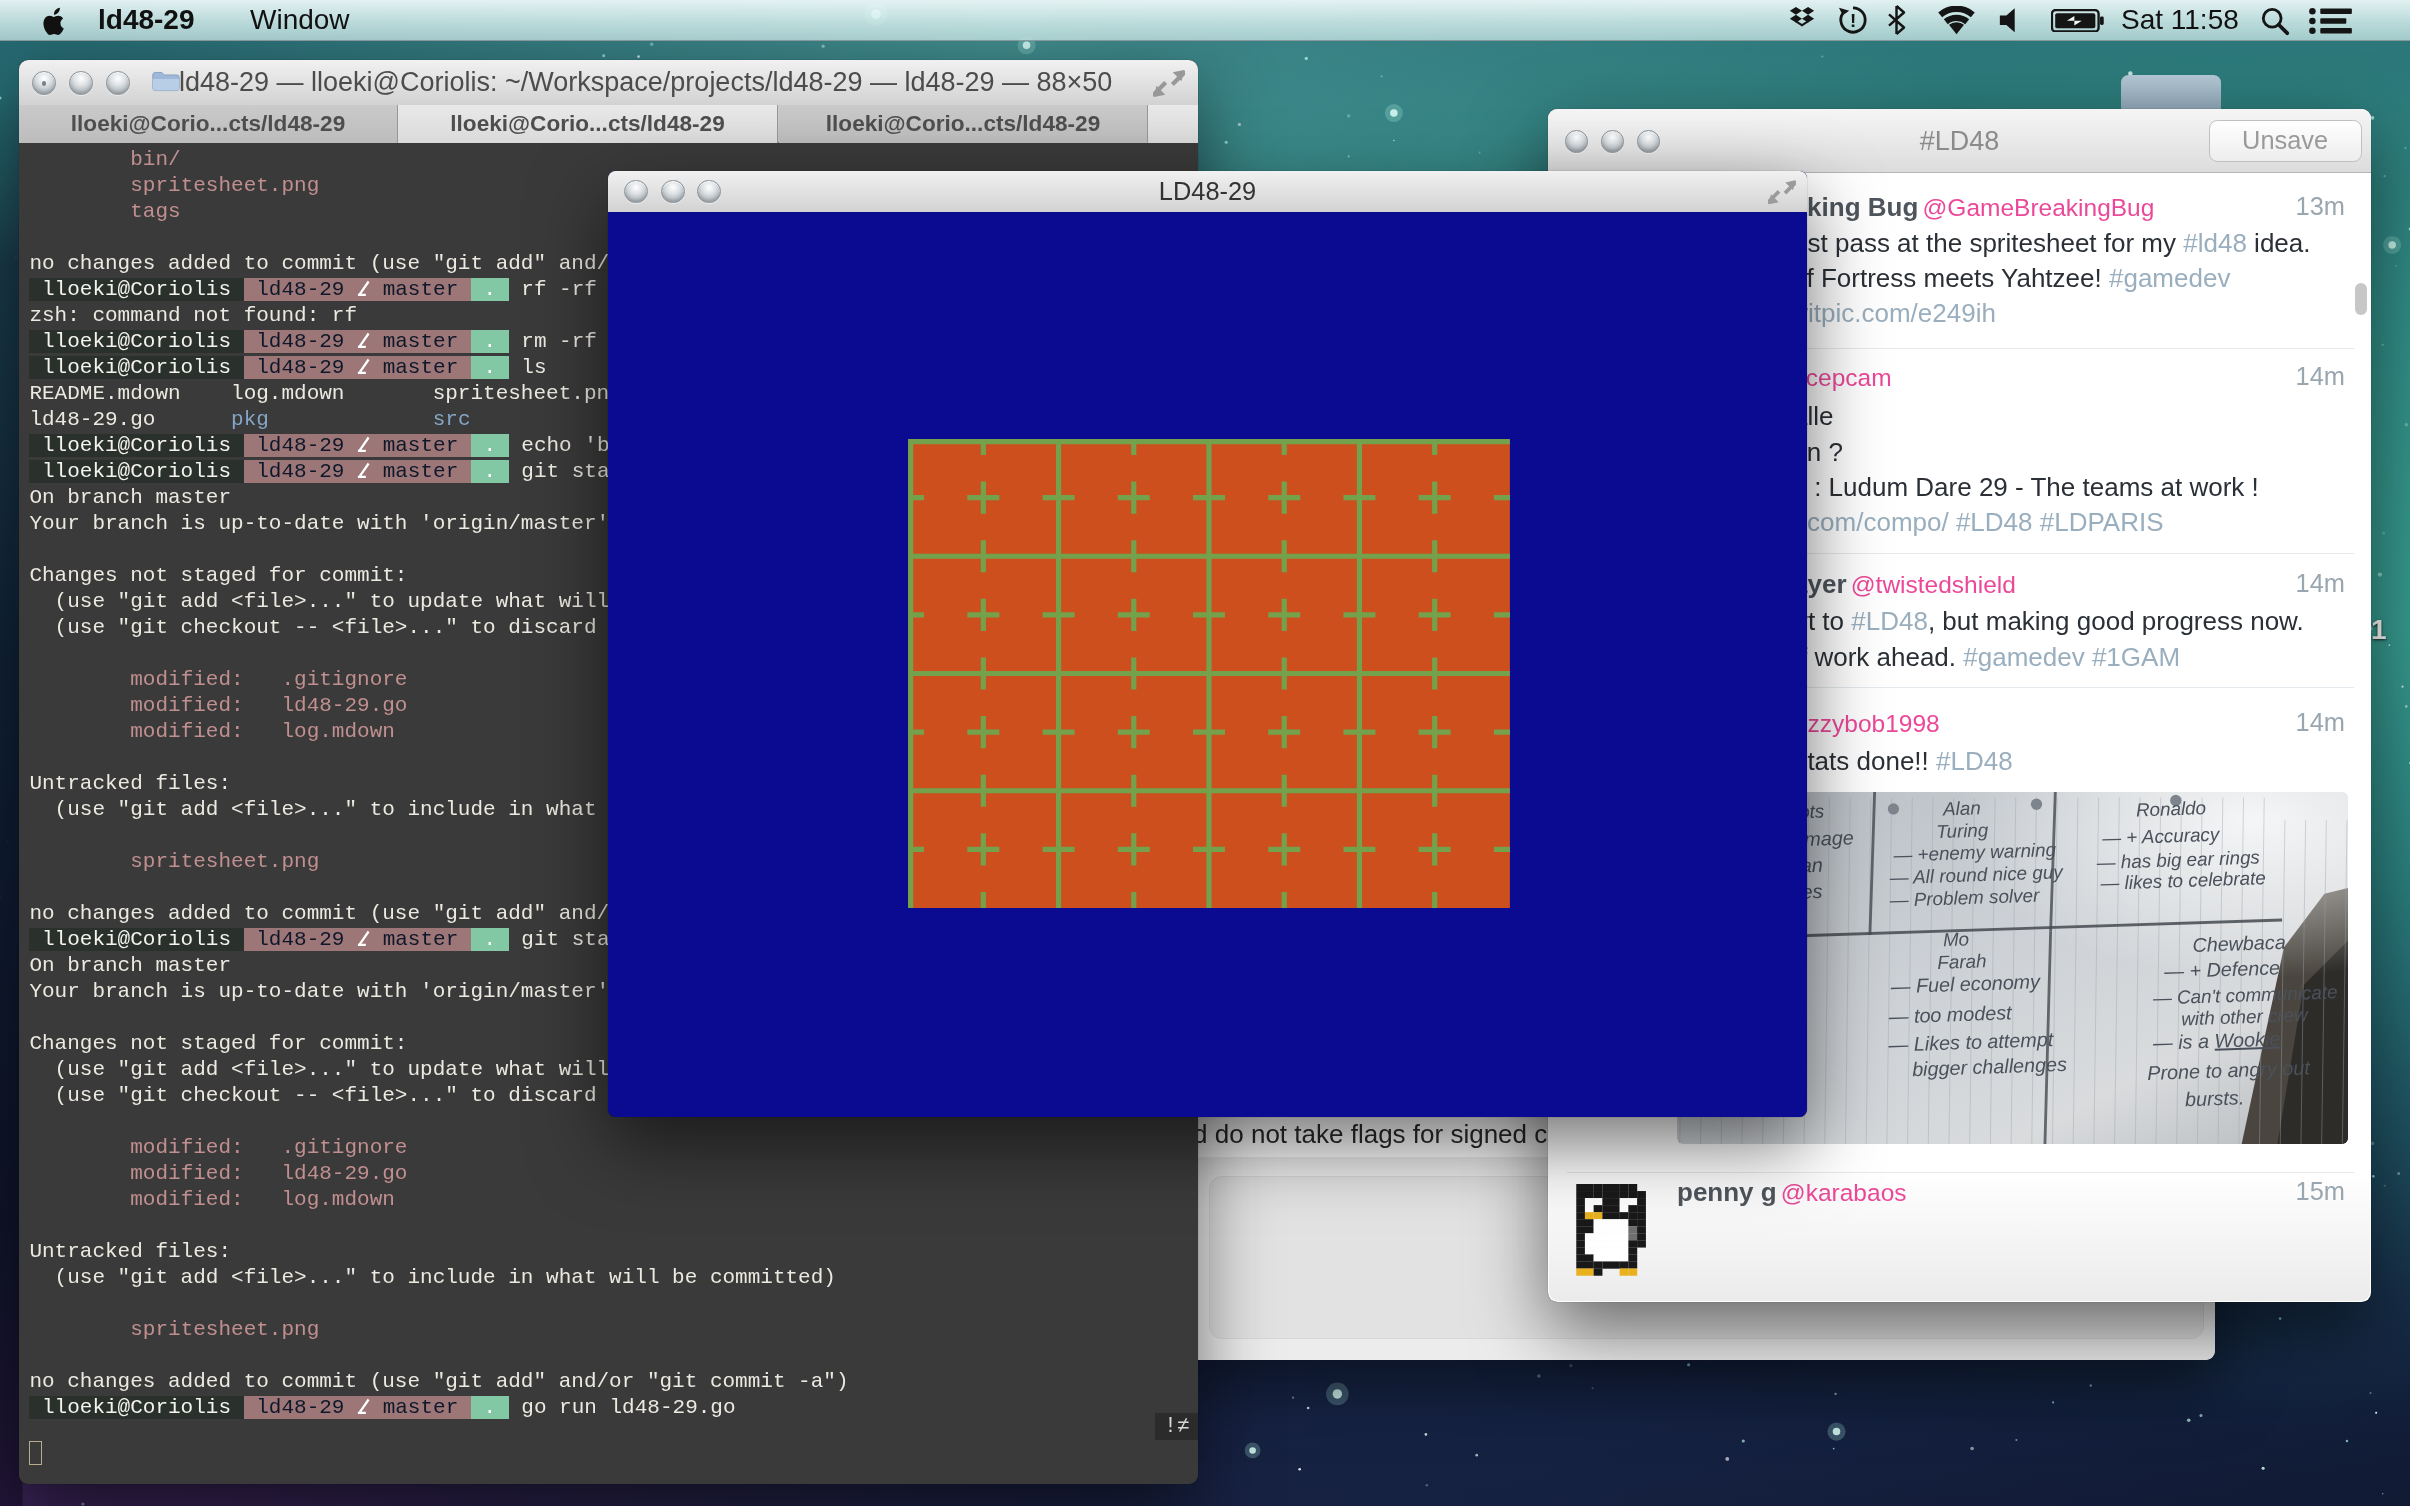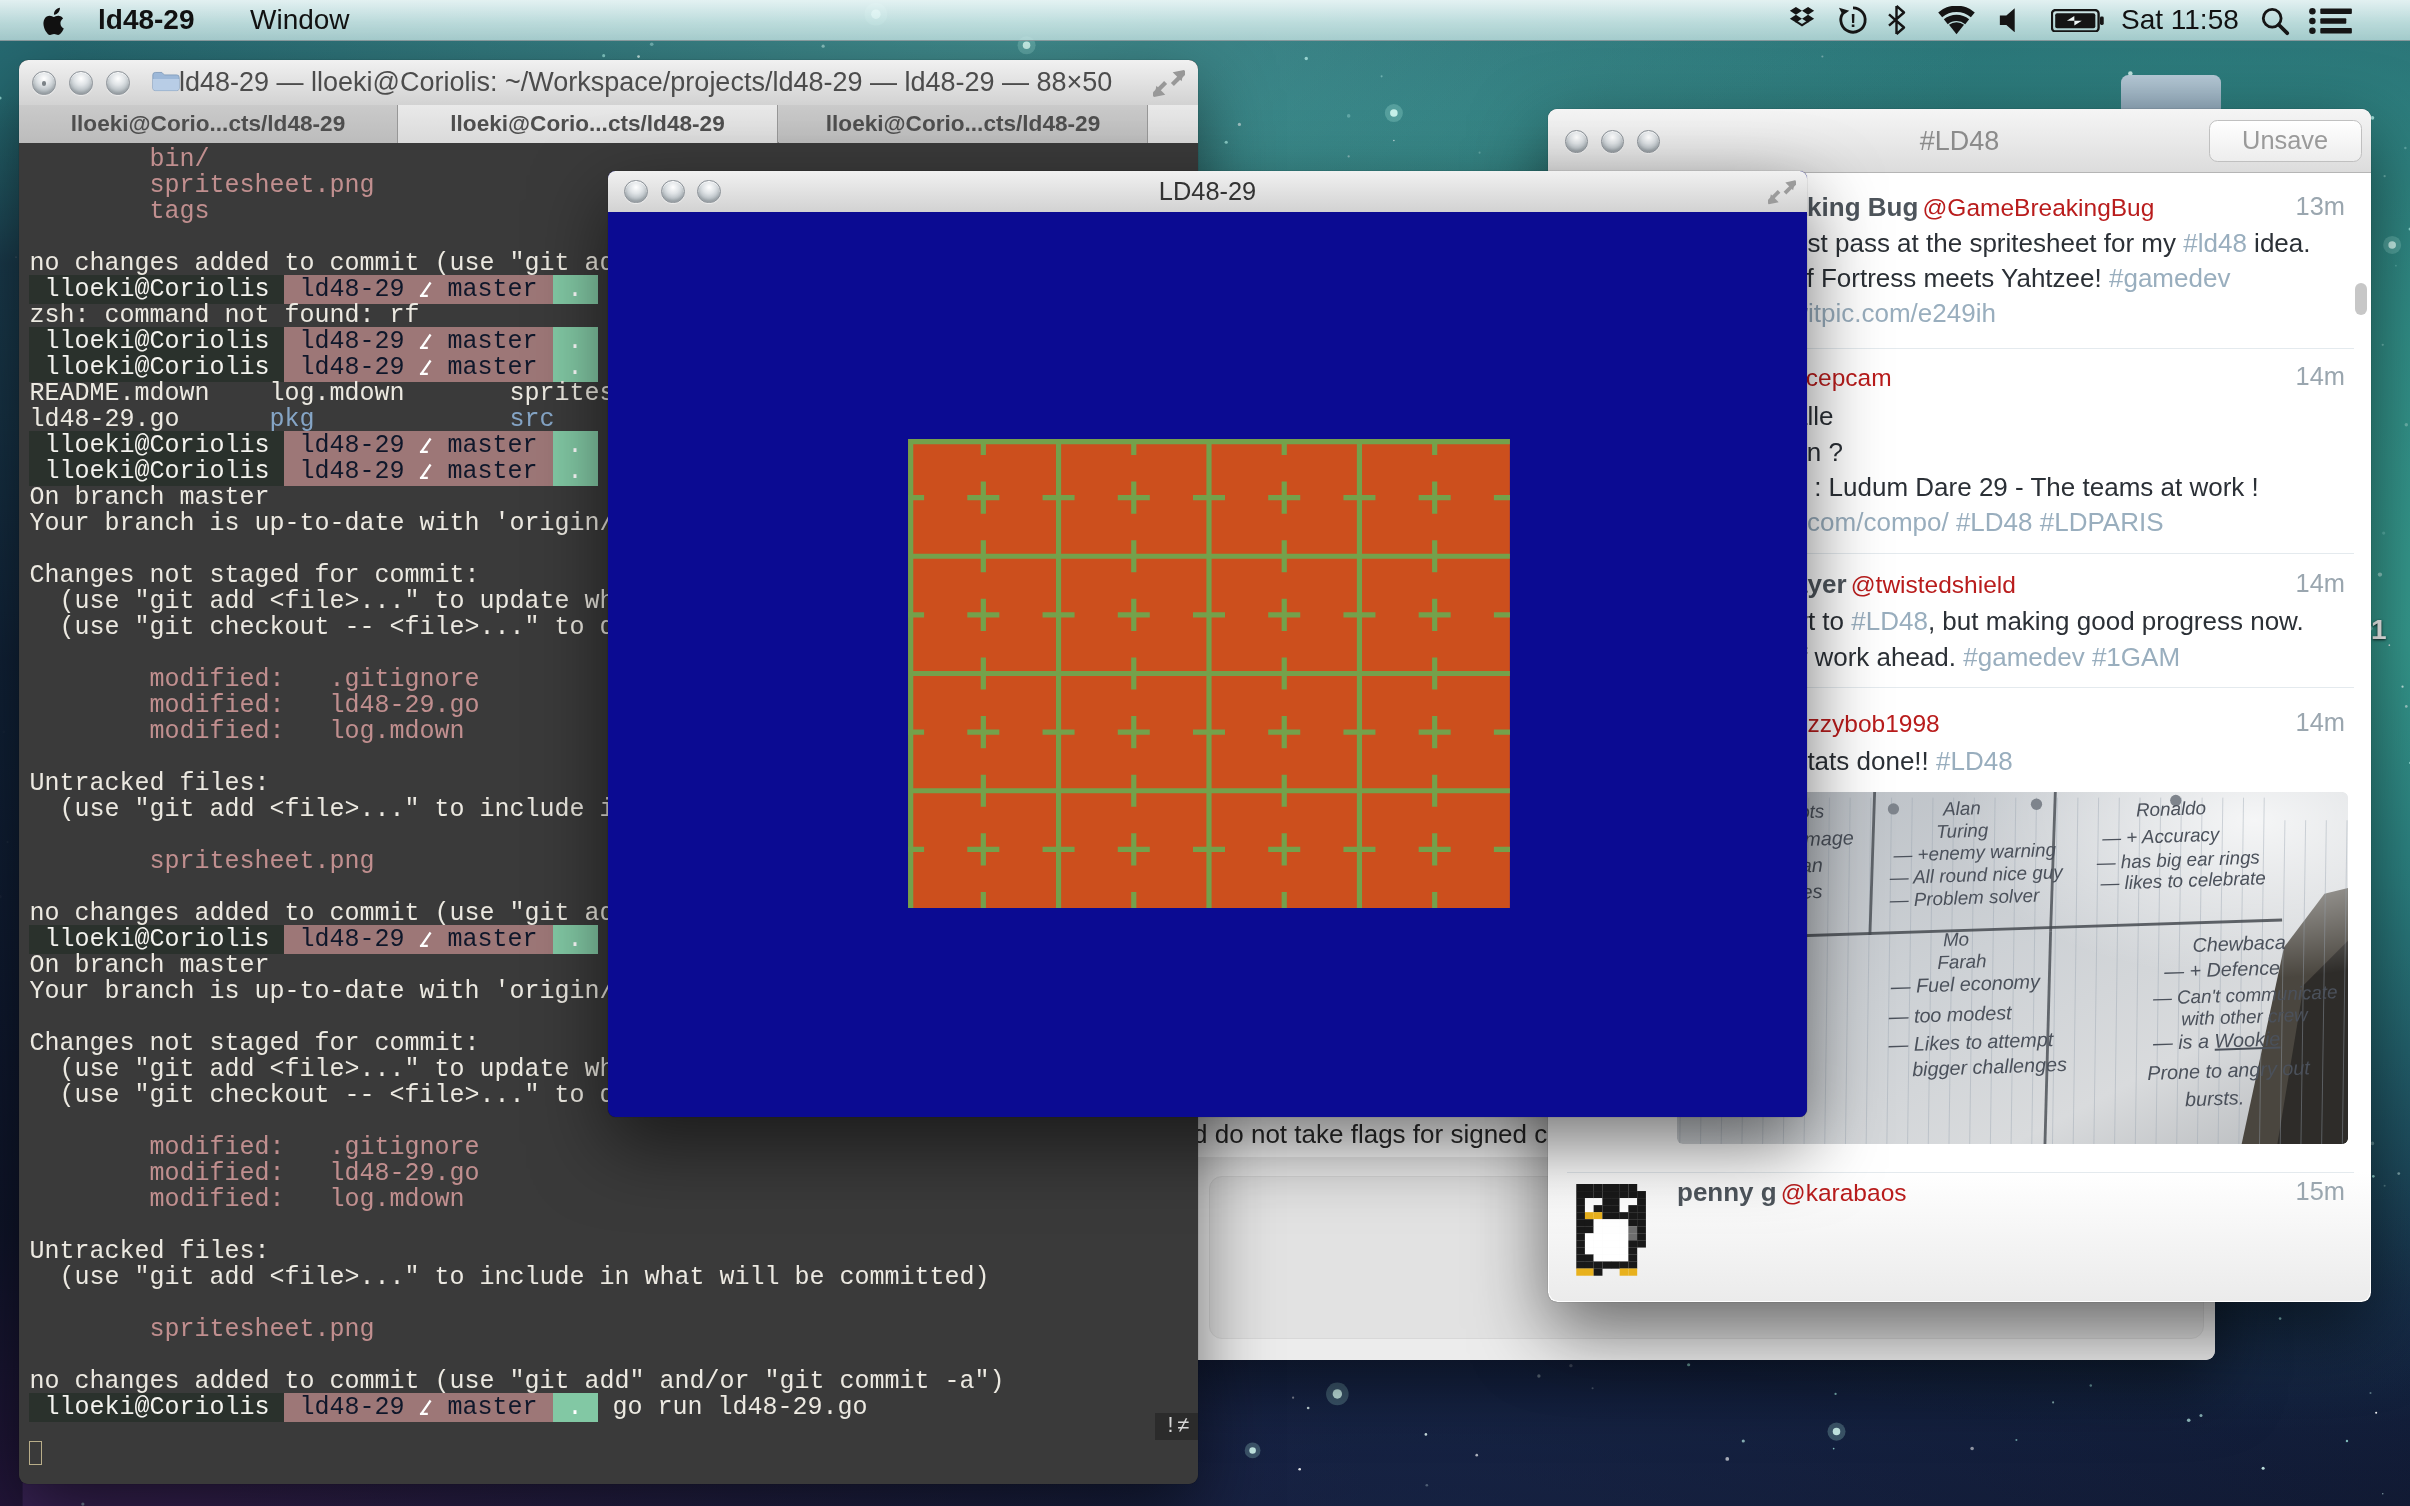--- a/index.html
+++ b/index.html
@@ -24,42 +24,42 @@
   
   #term{left:19px;top:60px;width:1179px;height:1424px;z-index:30;background:#3a3a3a;border-radius:9.4px;}
   #term .tbar{height:45px;}
   #termtabs{position:absolute;left:0;top:45px;width:100%;height:38px;background:linear-gradient(180deg,#cdcdcd,#bfbfbf);border-bottom:0.9px solid #868686;box-sizing:border-box;}
   .tab{position:absolute;top:0;height:38px;line-height:38px;text-align:center;font-size:22.6px;font-weight:bold;color:#4e4e4e;
     background:linear-gradient(180deg,#cacaca,#bcbcbc);border-right:0.9px solid #979797;box-sizing:border-box;
     white-space:nowrap;overflow:hidden;}
   .tab.active{background:linear-gradient(180deg,#e9e9e9,#dadada);}
   #termbody{position:absolute;left:0;top:83px;width:100%;height:1341px;background:#3a3a3a;border-radius:0 0 9.4px 9.4px;overflow:hidden;}
   #termpre{position:absolute;left:10.4px;top:3.8px;margin:0;font-family:"Liberation Mono",monospace;
-    font-size:25px;line-height:26px;color:#ece9e1;white-space:pre;}
+    font-size:21px;line-height:26px;color:#ece9e1;white-space:pre;}
   .pk{color:#c18f8f;}
   .bl{color:#85a5c6;}
   .ph{background:#2a312c;color:#f4f3ef;}
   .pr{background:#9d7777;color:#0f172a;}
   .pg{background:#82c8a4;color:#fff;}
   #rstatus{position:absolute;left:1136px;top:1270px;width:44px;height:27px;background:#2b2b2b;color:#d8d8d8;
     font-family:"Liberation Mono",monospace;font-size:21.6px;line-height:27px;text-align:center;}
   #cursor{position:absolute;left:10.4px;top:1298px;width:13px;height:23.5px;border:1.9px solid #b9ae89;box-sizing:border-box;}
   
   #game{left:608px;top:171px;width:1199px;height:946px;z-index:40;background:#0b0b92;border-radius:7.5px;}
   #game .tbar{height:41px;border-radius:7.5px 7.5px 0 0;}
   #gtitle{position:absolute;top:0;left:0;width:100%;height:41px;line-height:41px;text-align:center;font-size:25.4px;color:#333;}
   
   #twit{left:1548px;top:109px;width:823px;height:1193px;z-index:20;background:#fff;border-radius:9.4px;}
   #twit .tbar{height:64px;background:linear-gradient(180deg,#f5f5f5 0%,#e9e9e9 50%,#dcdcdc 100%);border-bottom:0.9px solid #b5b5b5;box-sizing:border-box;}
   #ttitle{position:absolute;top:0;left:0;width:100%;height:64px;line-height:64px;text-align:center;font-size:27px;color:#8b8b8b;}
   #unsave{position:absolute;right:9.4px;top:11.3px;width:153px;height:42px;border-radius:8.5px;border:1.9px solid #c0c0c0;
     background:linear-gradient(180deg,#ffffff,#ededed);box-sizing:border-box;
     text-align:center;line-height:39px;font-size:25.4px;color:#9a9a9a;}
   .tweet-name{font-weight:bold;color:#4e555c;font-size:26px;}
-  .tweet-handle{color:#b91c1c;font-size:24.5px;}
+  .tweet-handle{color:#ec4899;font-size:24.5px;}
   .tweet-time{position:absolute;color:#9aa6af;font-size:25.4px;}
   .tweet-body{font-size:26px;color:#2b3036;line-height:36px;white-space:nowrap;}
   .lnk{color:#99aebe;}
   .sep{position:absolute;left:19px;width:787px;height:0.9px;background:#e4eaee;}
   
   #web{left:1168px;top:942px;width:1047px;height:418px;z-index:10;background:#fff;border-radius:9.4px;
     box-shadow:0 23.5px 66px rgba(0,0,0,.5);}
   
   #folderpeek{left:2121px;top:75px;width:100px;height:38px;z-index:15;border-radius:7.5px 7.5px 0 0;
     background:linear-gradient(180deg,#b6c9d6,#90a9bb);}

